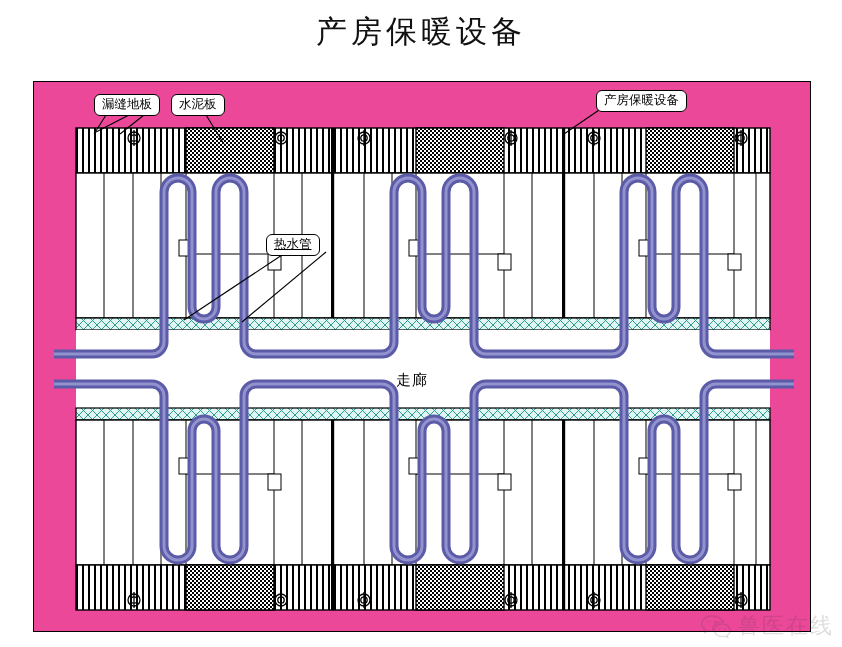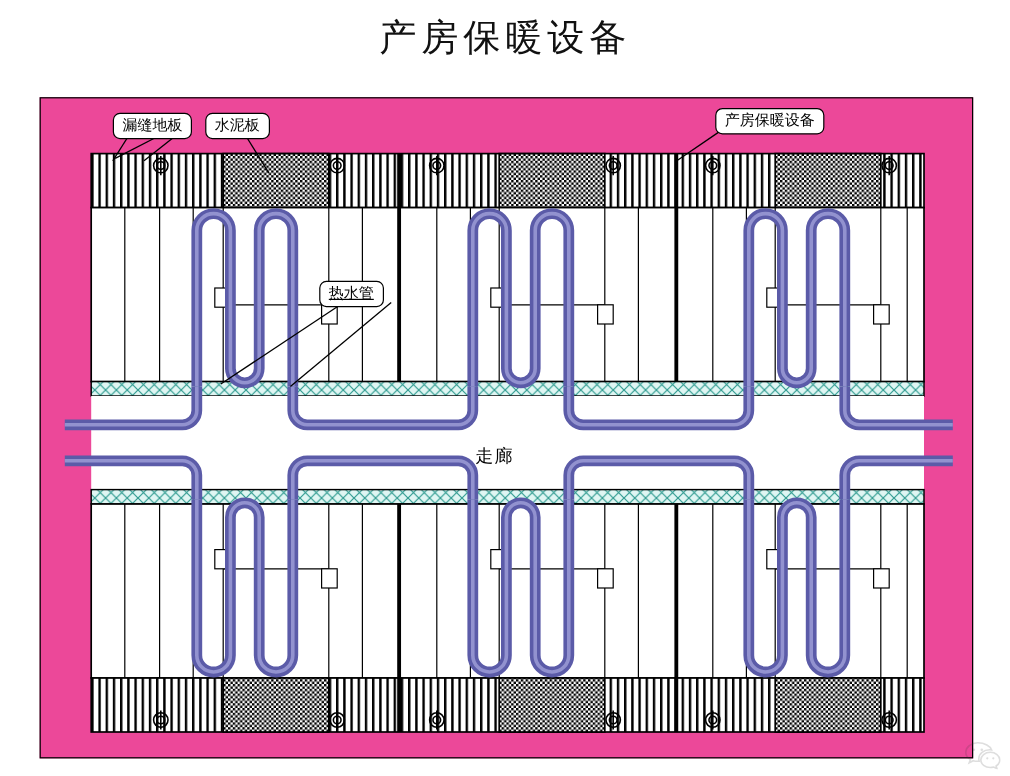--- a/index.html
+++ b/index.html
@@ -379,13 +379,14 @@
   <span class="wm-icon">
     <svg viewBox="0 0 36 28" width="30" height="24" xmlns="http://www.w3.org/2000/svg">
       <path d="M13 2C6.4 2 1 6.2 1 11.4c0 3 1.8 5.6 4.6 7.3L4.4 22l4-2.1c1.4.4 2.9.6 4.6.6.5 0 1 0 1.4-.1-.3-.8-.4-1.6-.4-2.4 0-5 4.9-9 11-9 .6 0 1.2 0 1.8.1C25.7 5.7 19.9 2 13 2z" fill="none" stroke="#333" stroke-width="1.6"></path>
       <circle cx="9" cy="9" r="1.3" fill="#333"></circle>
       <circle cx="17" cy="9" r="1.3" fill="#333"></circle>
       <path d="M25.5 11.5c-5.2 0-9.5 3.4-9.5 7.6 0 4.2 4.3 7.6 9.5 7.6 1.2 0 2.3-.2 3.4-.5l3.3 1.7-.9-2.7c2.2-1.4 3.7-3.6 3.7-6.1 0-4.2-4.3-7.6-9.5-7.6z" fill="none" stroke="#333" stroke-width="1.6"></path>
       <circle cx="22.5" cy="17.5" r="1.1" fill="#333"></circle>
       <circle cx="28.5" cy="17.5" r="1.1" fill="#333"></circle>
     </svg>
   </span>
+  <span class="wm-text">兽医在线</span>
 </div>
 
 </body></html>

